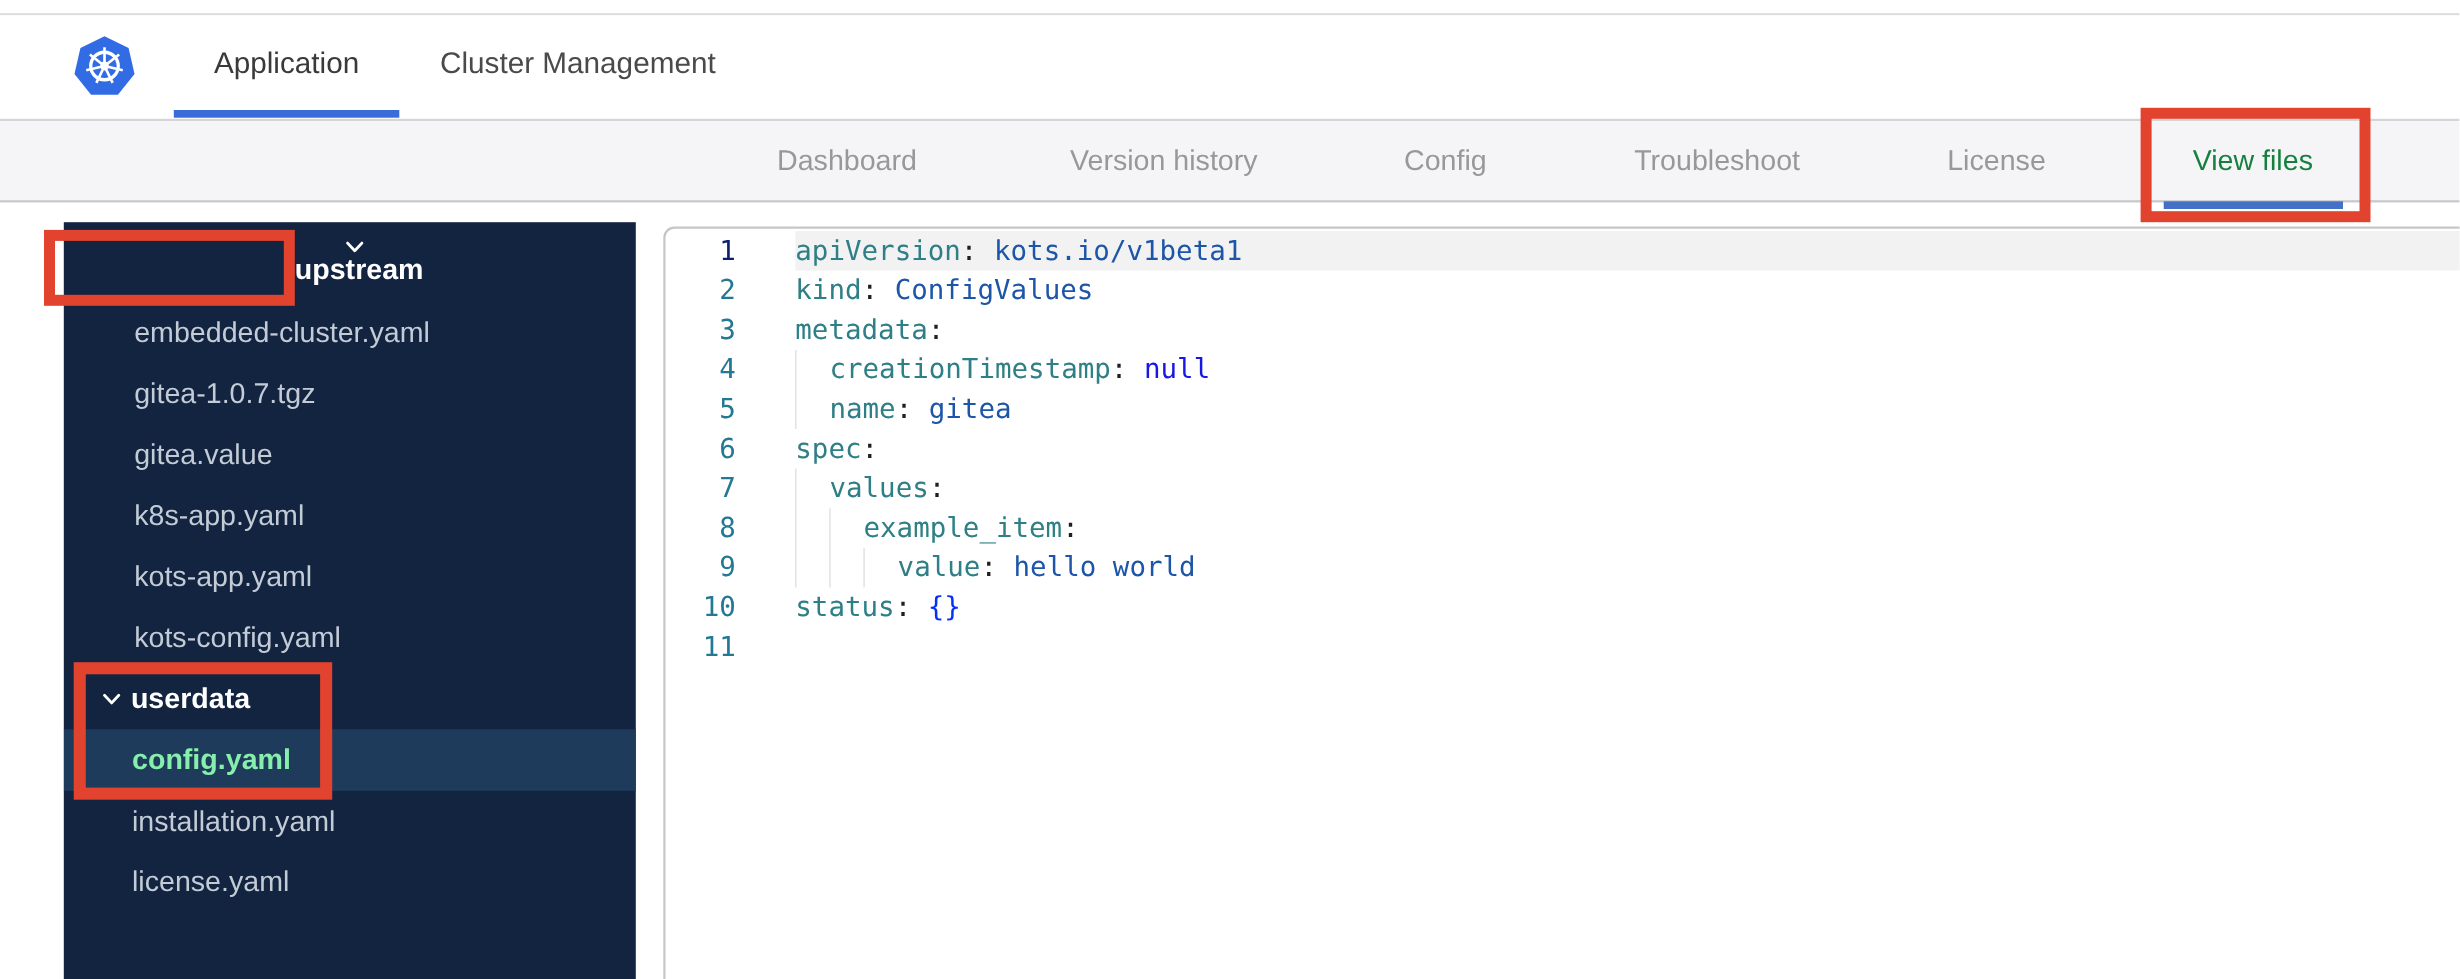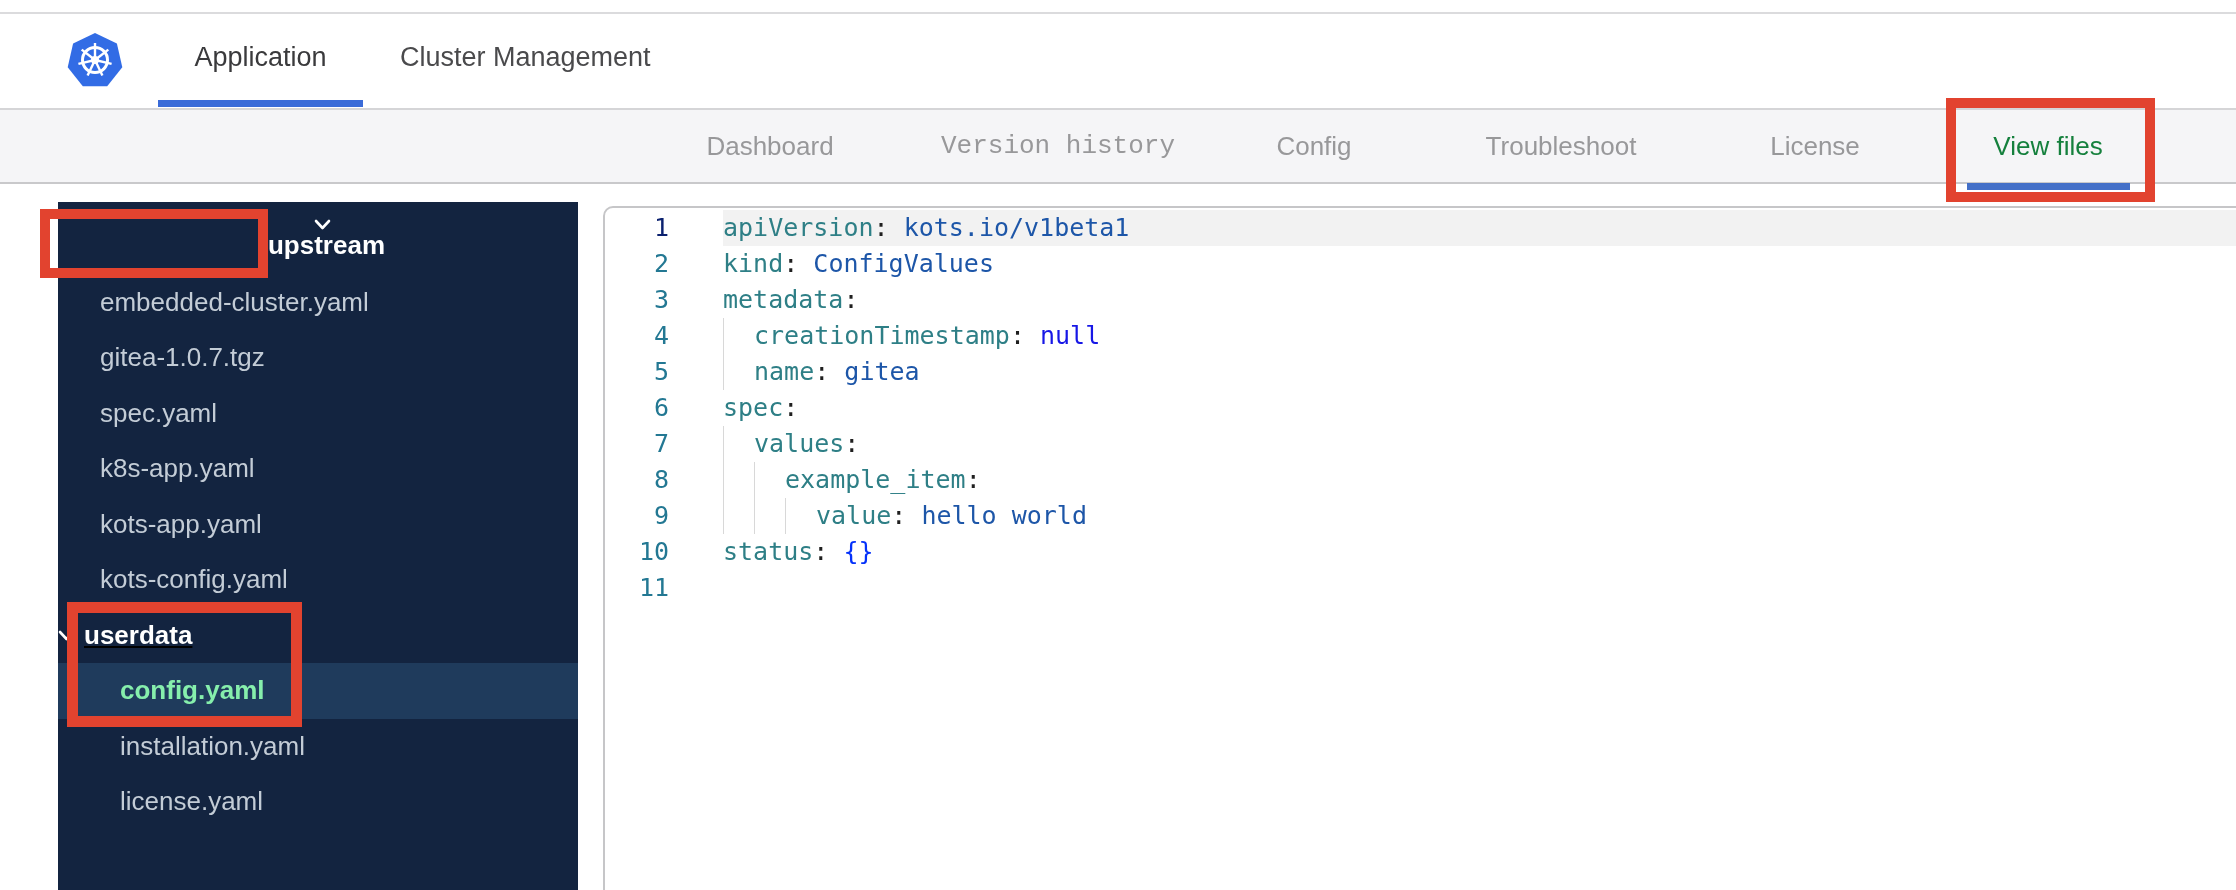--- a/index.html
+++ b/index.html
@@ -28,22 +28,22 @@
   
   .sidebar{position:absolute;left:58px;top:202px;width:520px;height:688px;background:var(--sidebar-bg);
     box-sizing:border-box;padding-top:17px;overflow:hidden;}
   .side-row{height:55.5px;display:flex;align-items:center;box-sizing:border-box;cursor:pointer;}
   .side-row .lbl{white-space:nowrap;}
   .side-row.file .lbl{color:#C3CCD6;font-size:26px;font-weight:400;}
   .side-row.folder .lbl{color:#FFFFFF;font-size:26px;font-weight:700;}
   .side-row.selected{background:var(--sidebar-selected-bg);}
   .side-row.selected .lbl{color:#86efac;font-weight:700;}
   .side-row.d0.folder{padding-left:17px;flex-direction:column;}
-  .side-row.d1.folder{text-decoration:underline;}
-  .side-row.d1.file{padding-left:42px;}
+  .side-row.d1.folder{padding-left:35px;}
+  .side-row.d1.file{padding-left:64px;}
   .side-row.d2.file{padding-left:62px;}
   .chev{width:17px;height:11px;margin-right:9px;flex:0 0 auto;display:block;}
   
   .editor{position:absolute;left:603px;top:206px;right:-12px;bottom:-12px;background:#fff;
     border:2px solid #C6C6C8;border-radius:10px 0 0 0;box-sizing:border-box;overflow:hidden;}
   .code{position:absolute;left:0;top:2px;right:0;font-family:"DejaVu Sans Mono", monospace;font-size:25px;line-height:36px;}
   .code-row{display:flex;height:36px;}
   .gutter{flex:0 0 88px;box-sizing:border-box;padding-right:24px;text-align:right;color:var(--line-number);}
   .code-row.active .gutter{color:var(--line-number-active);}
   .content{flex:1;margin-left:30px;white-space:pre;}
@@ -80,21 +80,21 @@
     </g>
     <circle cx="29" cy="27" r="4" fill="#fff"></circle>
   </svg>
   <div class="hdr-tab hdr-tab-app active">Application</div>
   <div class="hdr-tab hdr-tab-cm">Cluster Management</div>
   <div class="hdr-underline"></div>
 </div>
 
 <div class="subnav" id="subnav">
     <div class="subnav-tab" style="left: 770px; text-align: right;">Dashboard</div>
-    <div class="subnav-tab" style="left: 1058px; font-family: Liberation Mono, monospace;">Version history</div>
+    <div class="subnav-tab" style="left: 1058px;">Version history</div>
     <div class="subnav-tab" style="left: 1314px;">Config</div>
     <div class="subnav-tab" style="left: 1561px;">Troubleshoot</div>
     <div class="subnav-tab" style="left: 1815px;">License</div>
     <div class="subnav-tab active" style="left: 2048px;">View files</div>
   </div>
 <div class="vf-underline"></div>
 
 <div class="sidebar" id="filetree">
     <div class="side-row folder d0">
       <svg class="chev" viewBox="0 0 17 11">
@@ -102,21 +102,21 @@
       </svg>
       <span class="lbl">upstream</span>
     </div>
     <div class="side-row file d1">
       <span class="lbl">embedded-cluster.yaml</span>
     </div>
     <div class="side-row file d1">
       <span class="lbl">gitea-1.0.7.tgz</span>
     </div>
     <div class="side-row file d1">
-      <span class="lbl">spec.yaml</span>
+      <span class="lbl">gitea.value</span>
     </div>
     <div class="side-row file d1">
       <span class="lbl">k8s-app.yaml</span>
     </div>
     <div class="side-row file d1">
       <span class="lbl">kots-app.yaml</span>
     </div>
     <div class="side-row file d1">
       <span class="lbl">kots-config.yaml</span>
     </div>

